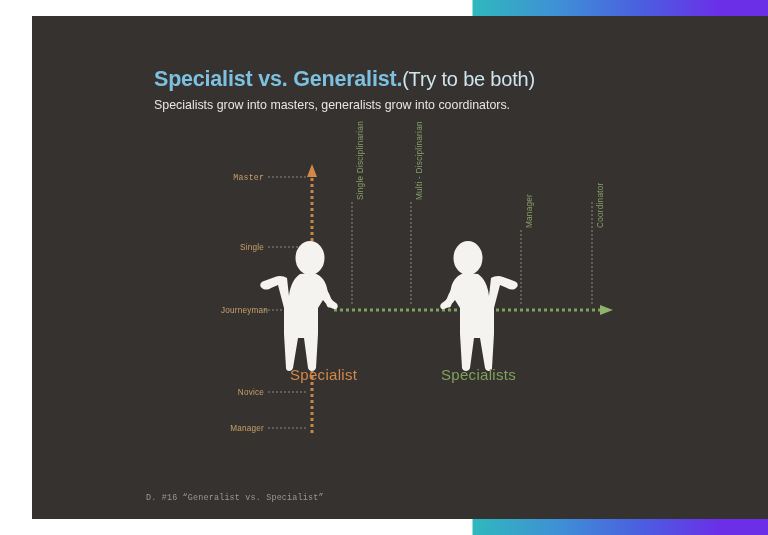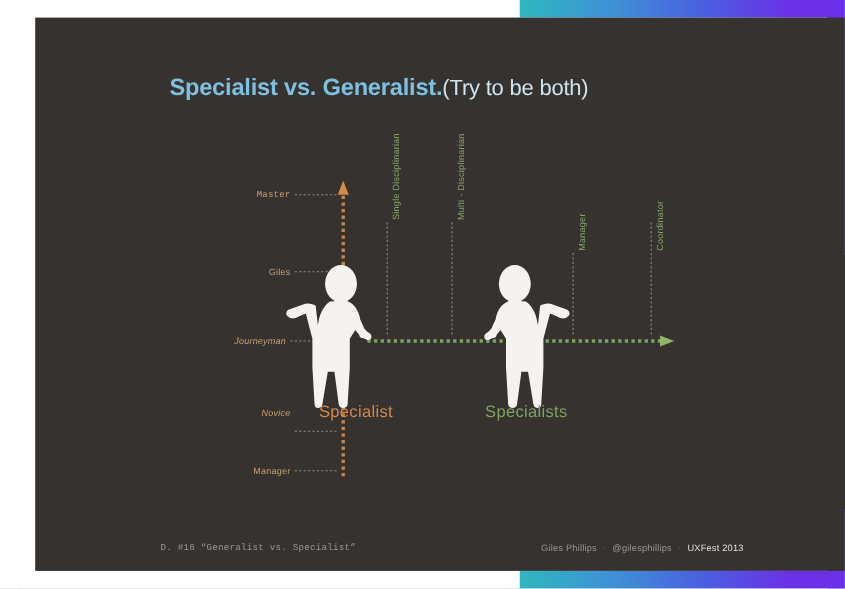--- a/index.html
+++ b/index.html
@@ -169,20 +169,21 @@
 
   <div class="edge-strip" id="edge-strip-top"></div>
   <div class="edge-strip" id="edge-strip-bottom"></div>
   <div class="edge-side" id="edge-left"></div>
   <div class="edge-side" id="edge-right"></div>
 
   <div id="slide-canvas">
 
     <div id="heading-block">
       <h1 id="slide-title"><span>Specialist vs. Generalist.</span><span id="slide-title-suffix">(Try to be both)</span></h1>
+      <p id="slide-subtitle">Specialists grow into masters, generalists grow into coordinators.</p>
     </div>
 
     <div id="diagram">
 
       <svg id="diagram-svg" width="744" height="503" viewBox="0 0 744 503">
 
         <g>
           <line x1="280" y1="417" x2="280" y2="160" stroke="#c8874a" stroke-width="3" stroke-dasharray="3 3" stroke-linecap="butt"></line>
           <polygon points="280,148 275,161 285,161" fill="#d4894a"></polygon>
         </g>
@@ -250,39 +251,32 @@
                    C 466 294, 467 289, 464 287
                    C 459 284, 456 279, 455 272
                    C 453 263, 447 258, 441 257 Z"></path>
           <path d="M448 268 C 456 272, 460 282, 460 290
                    C 460 292, 456 292, 455 290
                    C 453 283, 449 276, 445 273 Z"></path>
         </g>
       </svg>
 
       <div class="level-label" style="left:120px; top:157px; width:112px;font-family:Liberation Mono, monospace;">Master</div>
-      <div class="level-label" style="left:120px; top:227px; width:112px;">Giles</div>
-      <div class="level-label" style="left:116px; top:290px; width:112px;font-style:italic;">Journeyman</div>
-      <div class="level-label" style="left:120px; top:355px; width:112px;font-style:italic;">Novice</div>
+      <div class="level-label" style="left:120px; top:227px; width:112px;">Single</div>
+      <div class="level-label" style="left:124px; top:290px; width:112px;">Journeyman</div>
+      <div class="level-label" style="left:120px; top:372px; width:112px;">Novice</div>
       <div class="level-label" style="left:120px; top:408px; width:112px;">Manager</div>
 
       <div class="vcaption" style="left:324px; top:184px;">Single Disciplinarian</div>
       <div class="vcaption" style="left:383px; top:184px;">Multi - Disciplinarian</div>
       <div class="vcaption" style="left:493px; top:212px;">Manager</div>
       <div class="vcaption" style="left:564px; top:212px;">Coordinator</div>
 
       <div class="figure-caption" id="caption-specialist" style="left:258px; top:350px;">Specialist</div>
       <div class="figure-caption" id="caption-generalist" style="left:409px; top:350px;">Specialists</div>
     </div>
 
     <div id="footer">
       <div id="footer-left">D. #16 “Generalist vs. Specialist”</div>
-      <div id="footer-right">
-        <span>Giles Phillips</span>
-        <span class="footer-sep">·</span>
-        <span>@gilesphillips</span>
-        <span class="footer-sep">·</span>
-        <span id="footer-event">UXFest 2013</span>
-      </div>
     </div>
 
   </div>
 </div>
 
 </body></html>

